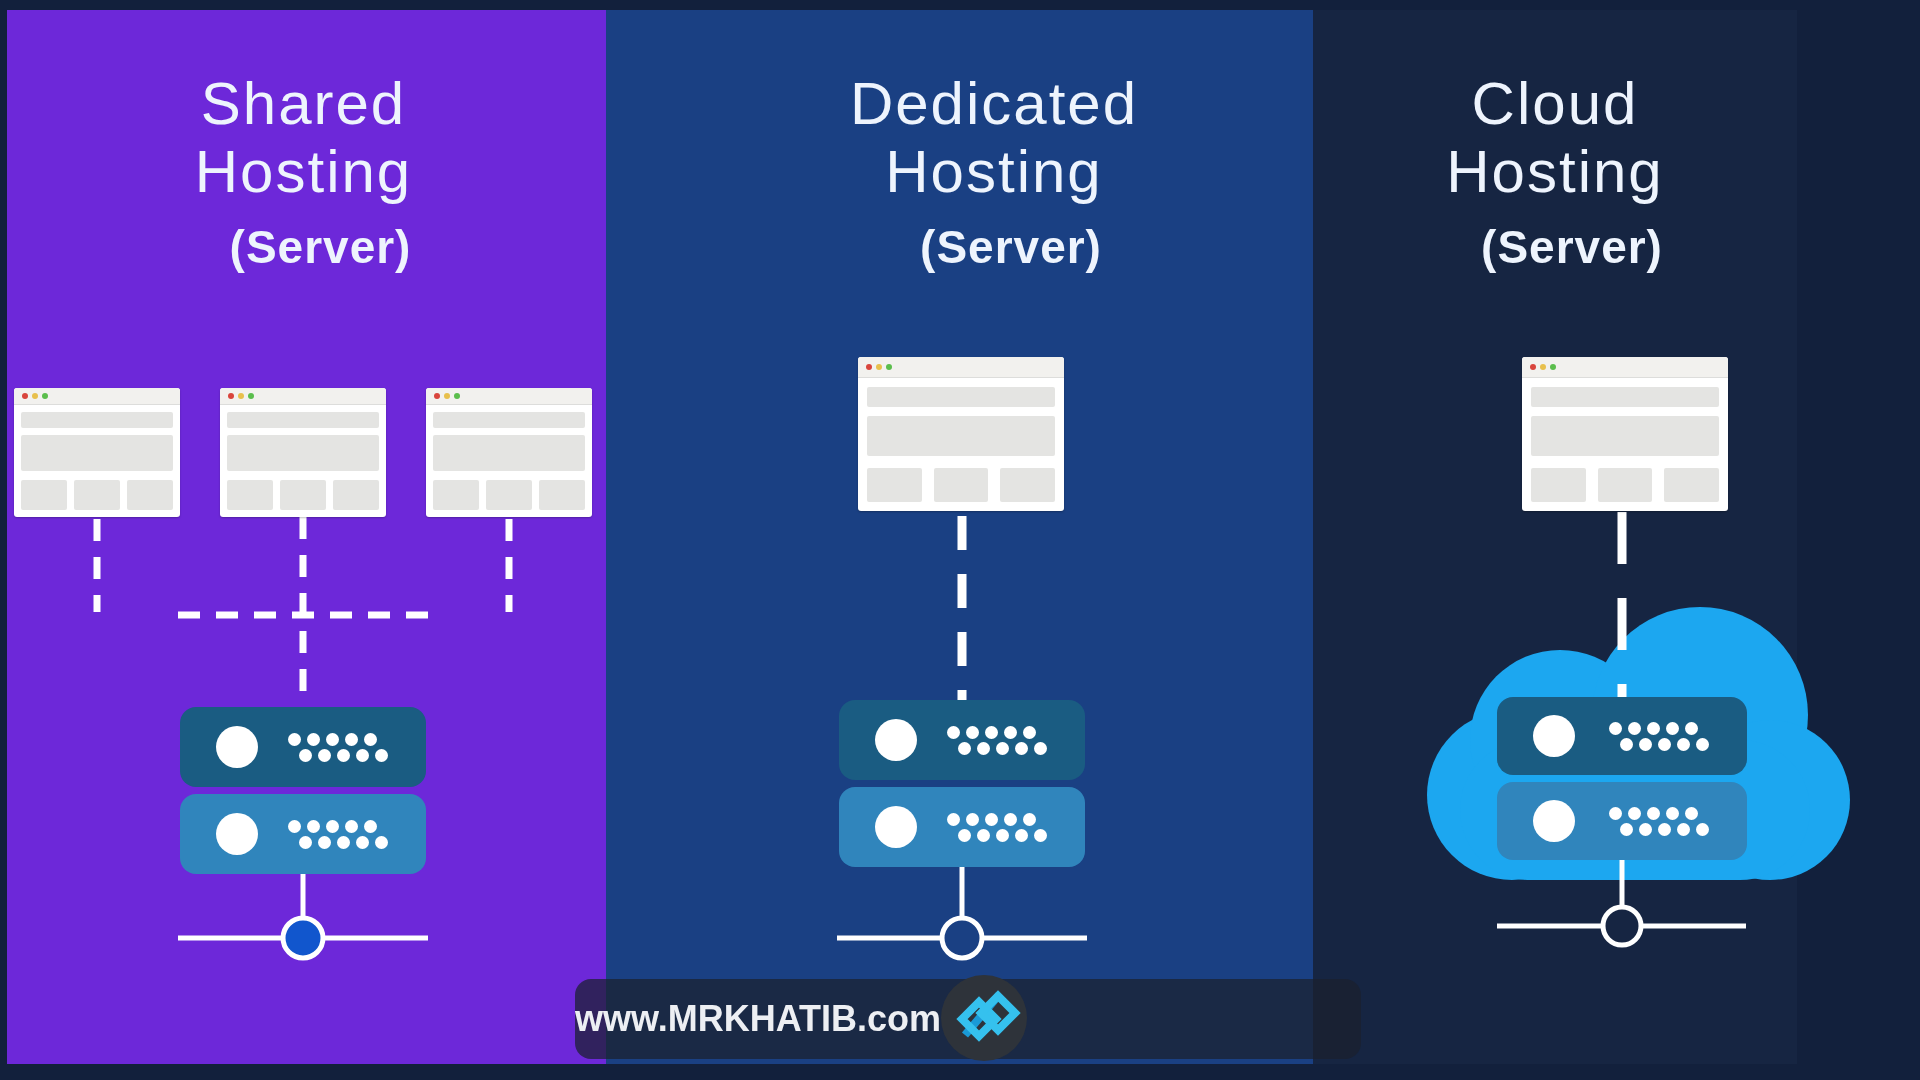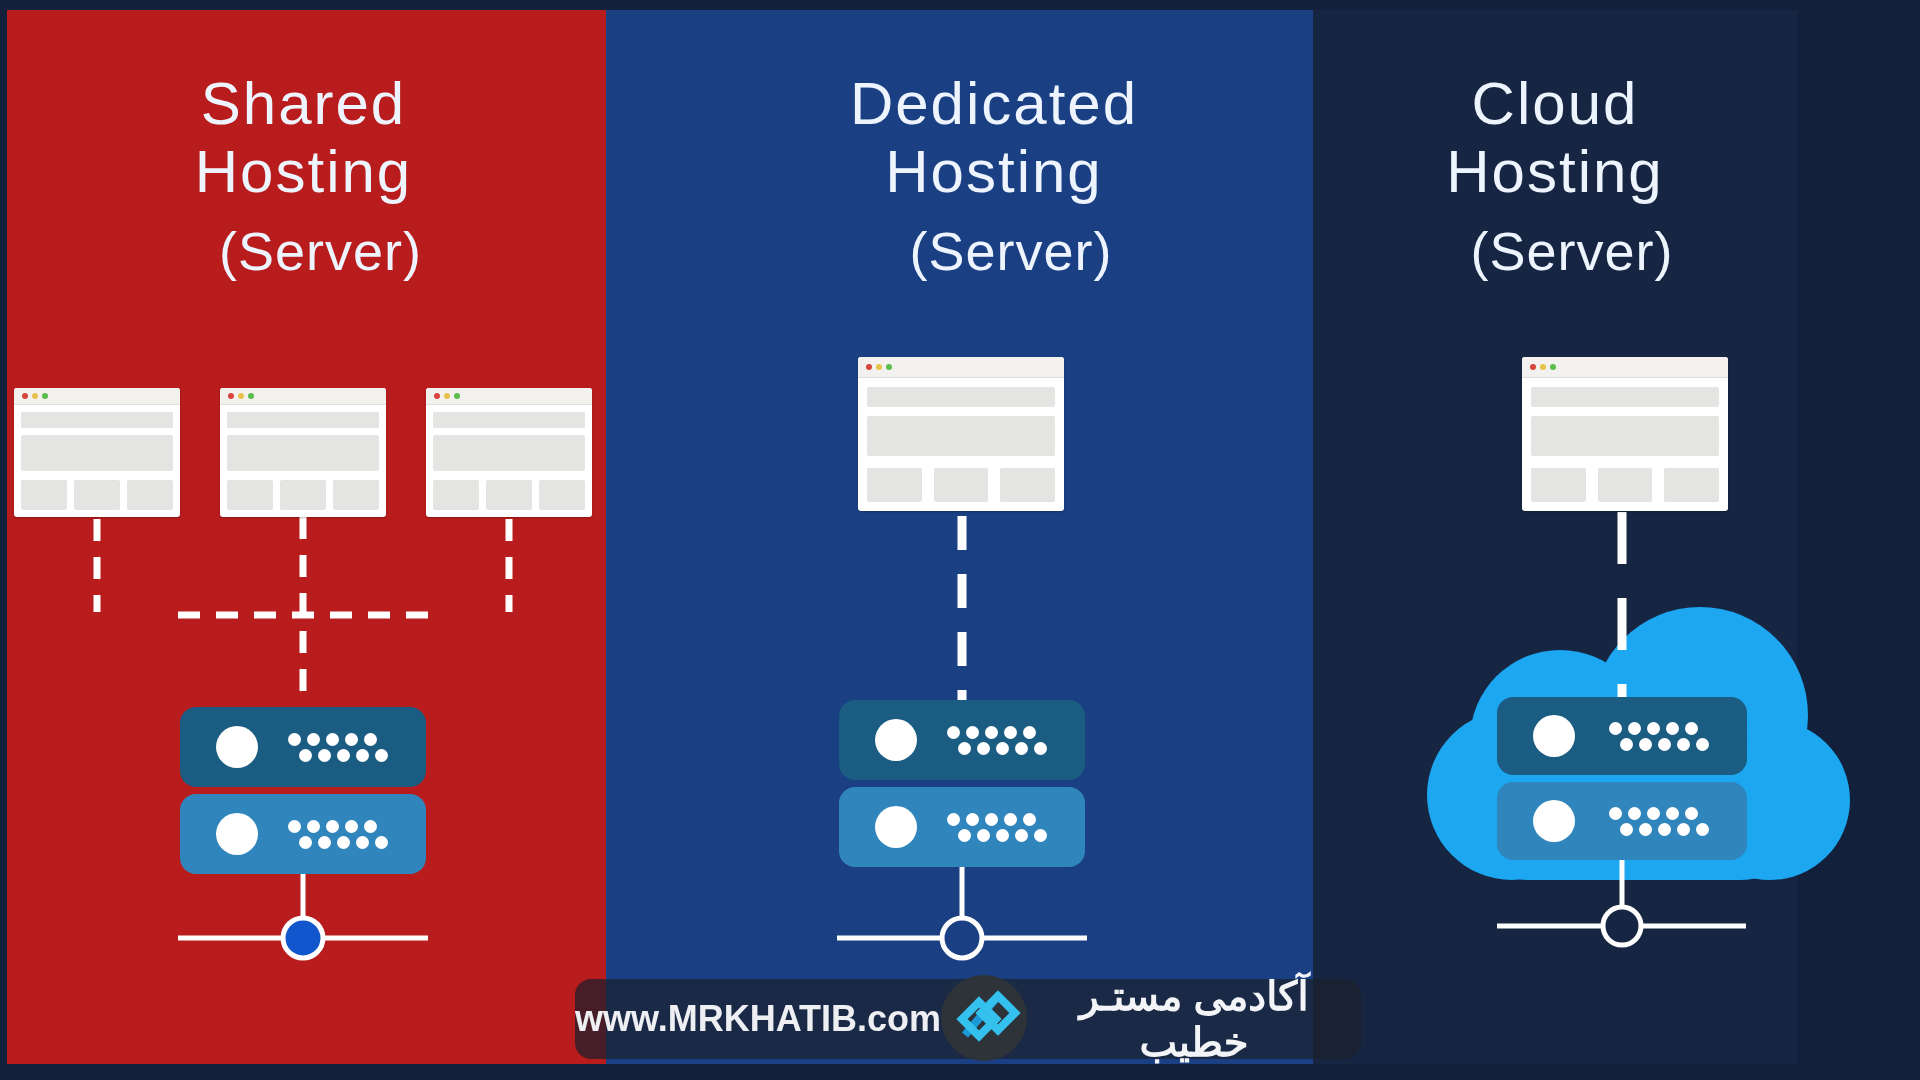--- a/index.html
+++ b/index.html
@@ -1,28 +1,28 @@
 <!DOCTYPE html>
 <html><head>
 <meta charset="utf-8">
 <style>
   html,body{margin:0;padding:0;background:#0e1c38;}
   #canvas{position:relative;width:1920px;height:1080px;overflow:hidden;
           font-family:"Liberation Sans", sans-serif;background:#12203c;}
 
   
   .panel{position:absolute;top:10px;bottom:16px;}
-  #panel-shared   {left:7px;   width:599px; background:#b91c1c;}
+  #panel-shared   {left:7px;   width:599px; background:#6d28d9;}
   #panel-dedicated{left:606px; width:776px; background:#1a4083;}
   #panel-cloud    {left:1313px;width:484px; background:#162542;}
 
   
   .title{position:absolute;top:60px;left:0;right:0;text-align:center;color:#eef4fd;}
   .t-thin{font-size:60px;font-weight:300;letter-spacing:2px;line-height:68px;}
-  .t-server{font-size:54px;font-weight:400;letter-spacing:1px;margin-top:14px;padding-left:34px;}
+  .t-server{font-size:46px;font-weight:700;letter-spacing:1px;margin-top:14px;padding-left:34px;}
   #panel-shared .title{left:-6px;}
 
   
   #wires{position:absolute;left:0;top:0;z-index:2;pointer-events:none;}
 
   
   .browser{position:absolute;background:#ffffff;border-radius:3px;z-index:3;
            box-shadow:0 1px 2px rgba(0,0,0,.25);}
   .b-head{background:#f2f1ee;border-bottom:1px solid #dddddb;display:flex;
           align-items:center;gap:4px;padding-left:8px;border-radius:3px 3px 0 0;}
@@ -337,16 +337,15 @@
   <div id="footer-bar">
     <div id="footer-url">www.MRKHATIB.com</div>
     <div id="footer-logo">
       <svg width="86" height="86" viewBox="0 0 86 86">
         <circle cx="43" cy="43" r="43" fill="#2e333a"></circle>
         <path d="M24 60 L58 20" stroke="#1a9ad6" stroke-width="8" fill="none"></path>
         <path d="M21 44 L38 27 L55 44 L38 61 Z" stroke="#35c1ee" stroke-width="8" fill="none" stroke-linejoin="miter"></path>
         <path d="M40 38 L57 21 L74 38 L57 55 Z" stroke="#35c1ee" stroke-width="8" fill="none" stroke-linejoin="miter"></path>
       </svg>
     </div>
-    <div id="footer-brand">آکادمی مستـر خطیب</div>
   </div>
 
 </div>
 
 </body></html>

